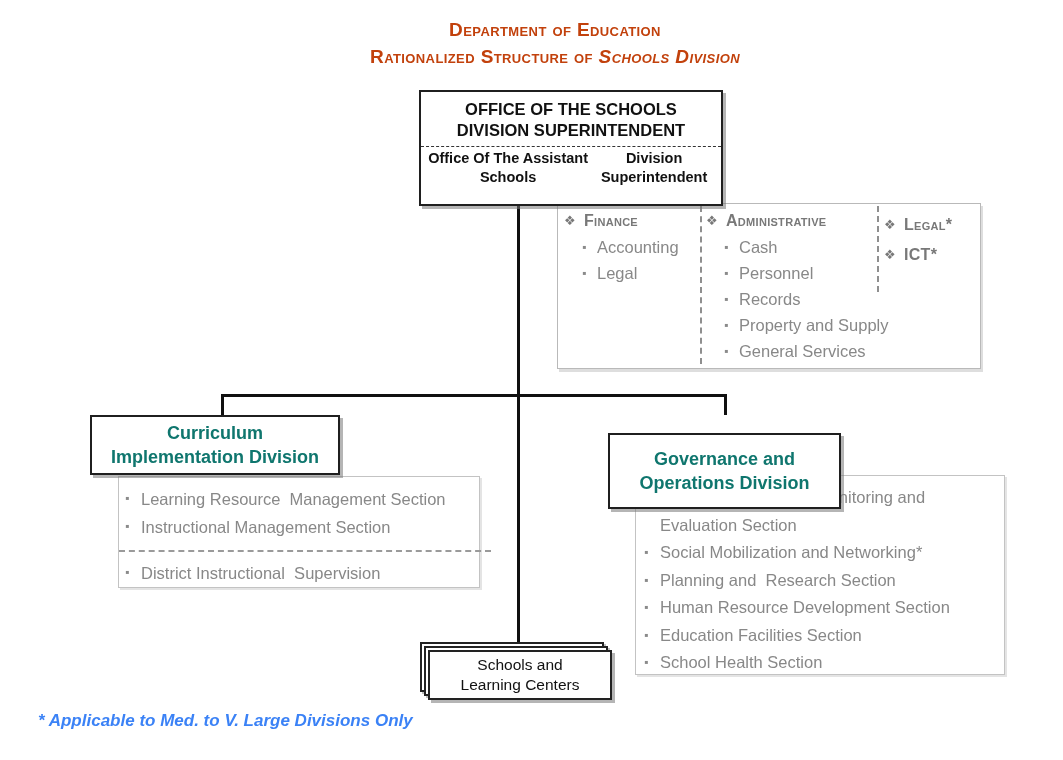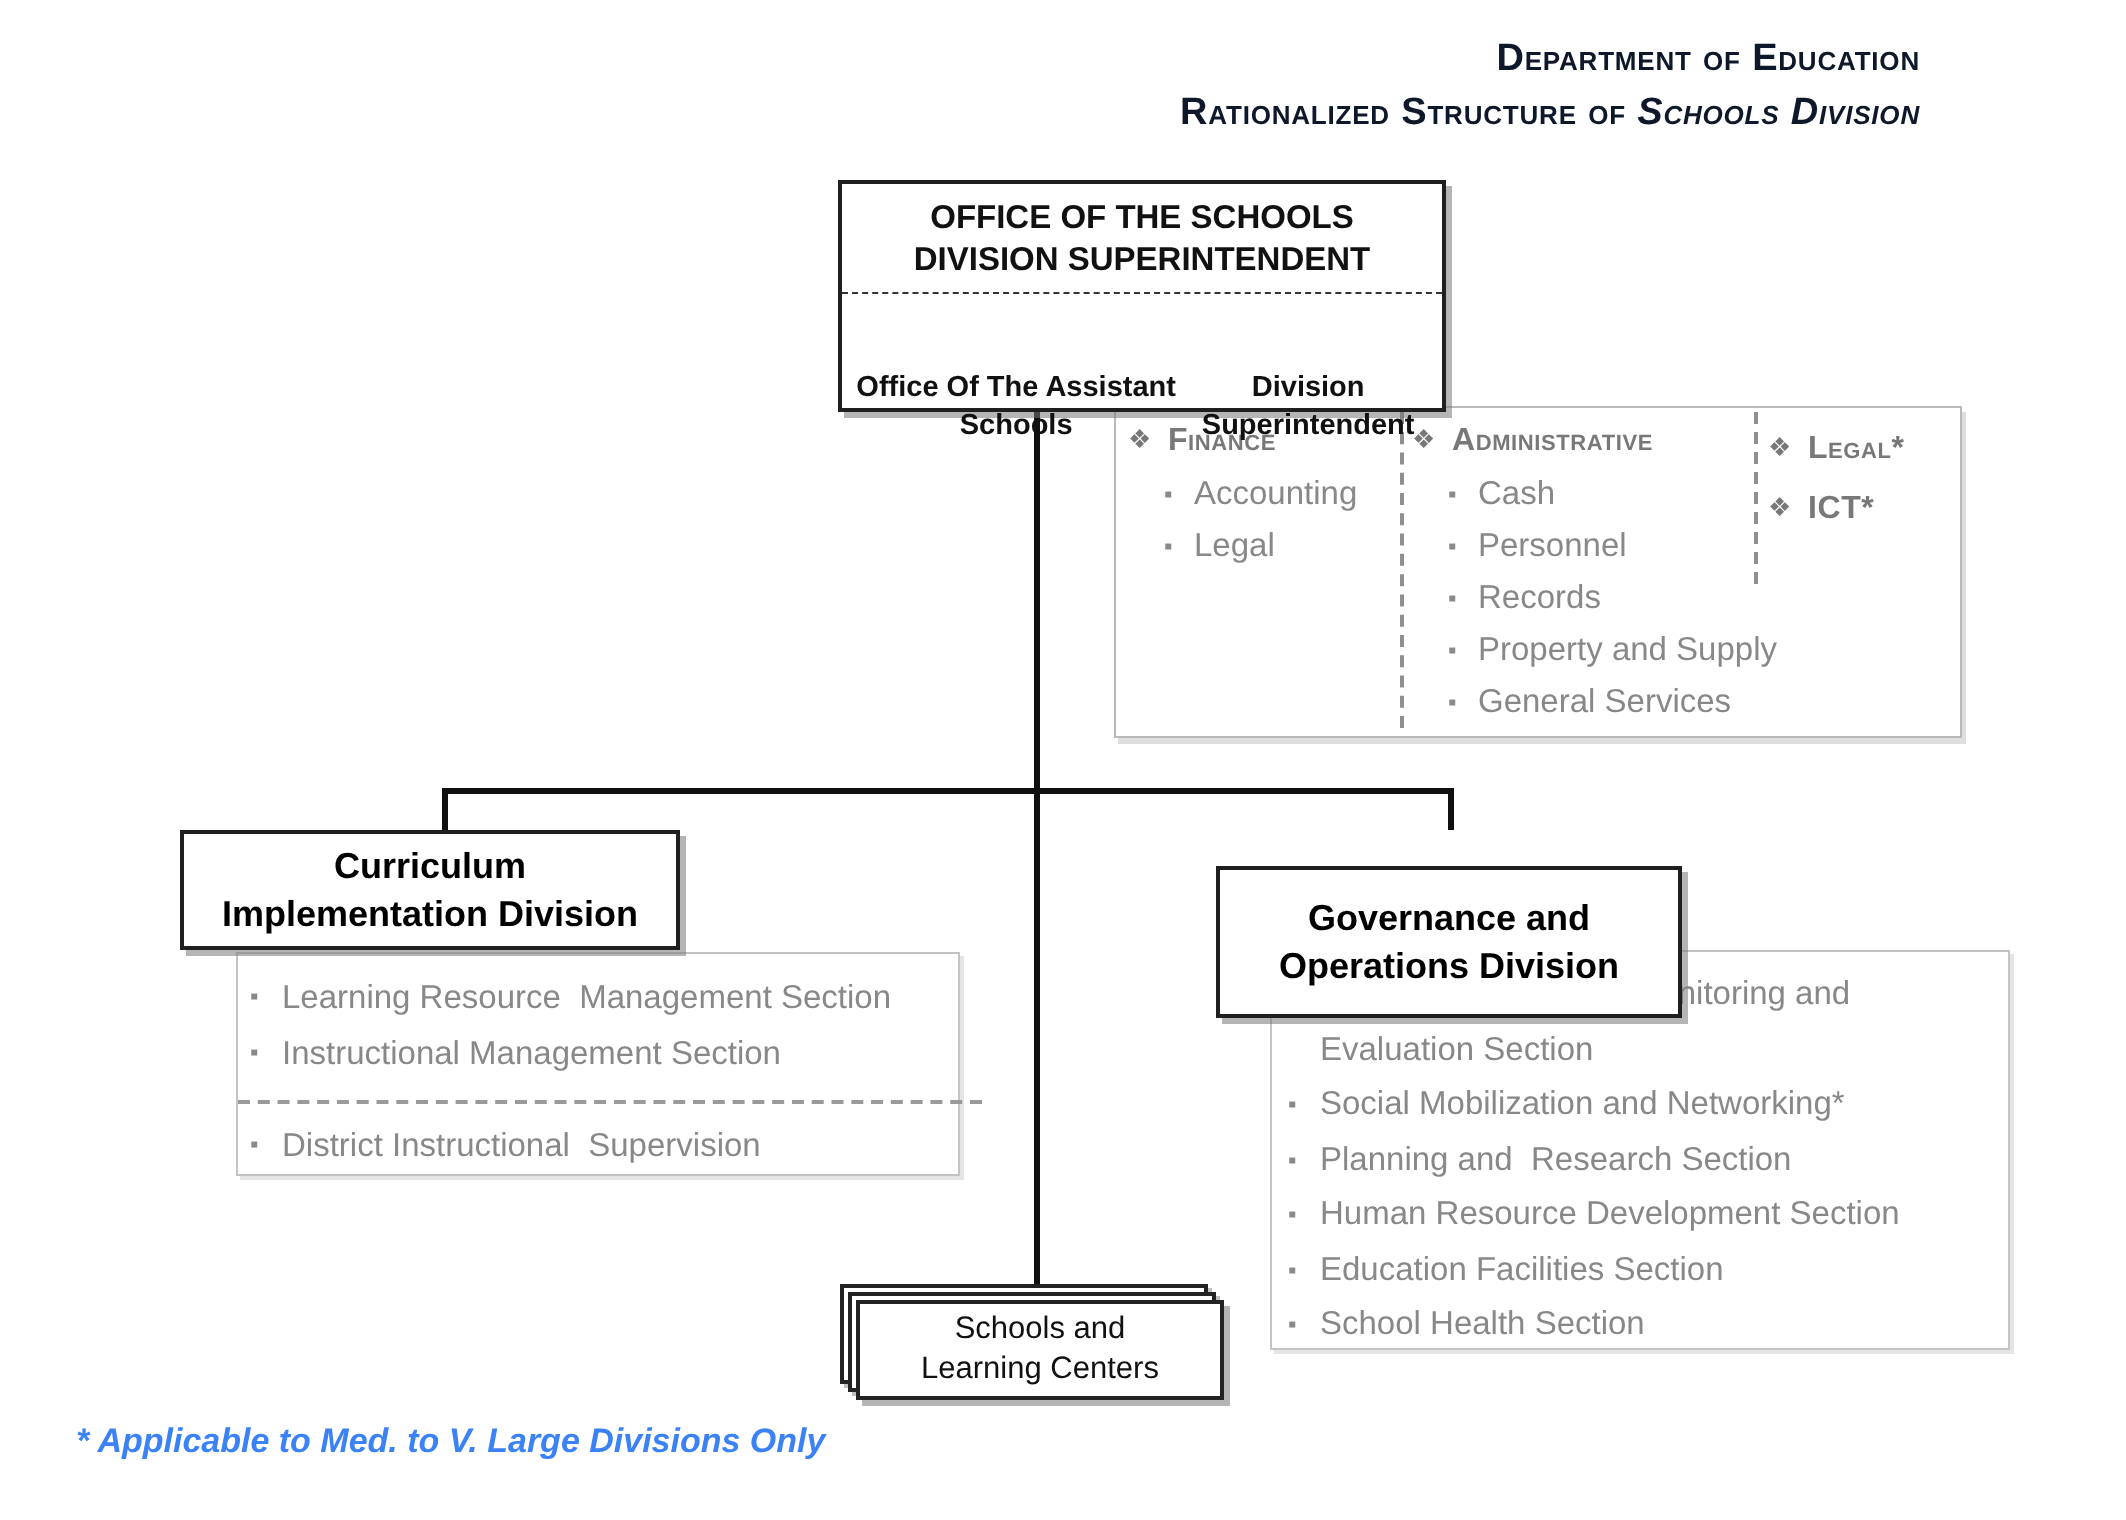--- a/index.html
+++ b/index.html
@@ -2,32 +2,32 @@
 <html><head>
 <meta charset="utf-8">
 <style>
   html,body{margin:0;padding:0;background:#ffffff;}
   #stage{
     position:relative;width:1063px;height:760px;background:#ffffff;
     font-family:"Liberation Sans","DejaVu Sans",sans-serif;overflow:hidden;
   }
   
   .page-title{
-    position:absolute;left:150px;top:16px;width:810px;text-align:right;
-    color:#0f172a;font-weight:bold;font-size:19px;line-height:27px;
+    position:absolute;left:150px;top:16px;width:810px;text-align:center;
+    color:#c2410c;font-weight:bold;font-size:19px;line-height:27px;
     font-variant:small-caps;letter-spacing:.4px;
   }
   .page-title .it{font-style:italic;}
   
   .hardbox{
     position:absolute;background:#fff;border:2px solid #1f1f1f;
     box-shadow:3px 3px 0 rgba(120,120,120,.55);box-sizing:border-box;z-index:3;
   }
   
-  .sup-box{left:419px;top:90px;width:304px;height:116px;display:flex;flex-direction:column;gap:36px;}
+  .sup-box{left:419px;top:90px;width:304px;height:116px;display:flex;flex-direction:column;}
   .sup-primary{
     flex:0 0 auto;padding:7px 4px 5px;text-align:center;font-weight:bold;
     font-size:16.5px;line-height:21px;color:#111;
     border-bottom:1px dashed #333;
   }
   .sup-secondary{
     flex:1;display:flex;flex-direction:row;justify-content:center;text-align:center;
     font-weight:bold;font-size:14.5px;line-height:19px;color:#111;padding:2px 4px;
   }
   
@@ -55,21 +55,21 @@
   .svc-items .li-row .sq{flex-basis:15px;width:15px;}
   .li-row .txt{white-space:pre;}
   
   .line{position:absolute;background:#101010;z-index:2;}
   .trunk{left:517px;top:206px;width:3px;height:442px;}
   .branch{left:221px;top:394px;width:506px;height:3px;}
   .dropL{left:221px;top:394px;width:3px;height:23px;}
   .dropR{left:724px;top:394px;width:3px;height:21px;}
   
   .div-box{display:flex;flex-direction:column;justify-content:center;text-align:center;
-    font-weight:bold;font-size:18px;line-height:24px;color:#000000;}
+    font-weight:bold;font-size:18px;line-height:24px;color:#0f766e;}
   .cur-box{left:90px;top:415px;width:250px;height:60px;}
   .gov-box{left:608px;top:433px;width:233px;height:76px;}
   
   .list-panel{
     position:absolute;background:#fff;border:1px solid #c3c3c3;
     box-shadow:2px 2px 0 #e4e4e4;box-sizing:border-box;z-index:1;
   }
   .cur-panel{left:118px;top:476px;width:362px;height:112px;padding:8px 0 0 6px;}
   .gov-panel{left:635px;top:475px;width:370px;height:200px;padding:8px 0 0 8px;}
   .cur-panel .li-row{line-height:28px;}

